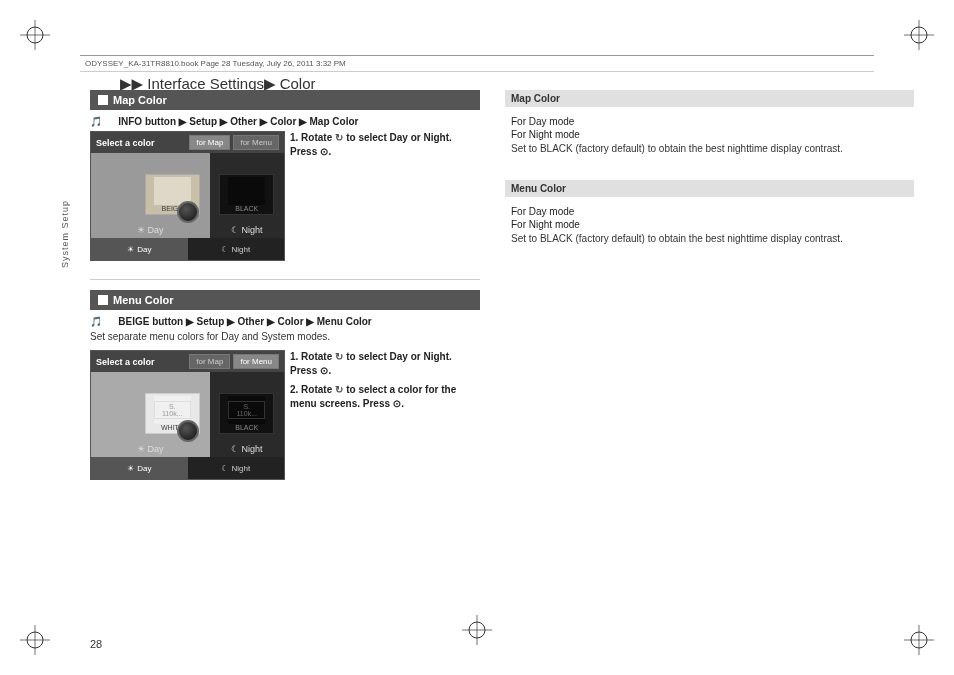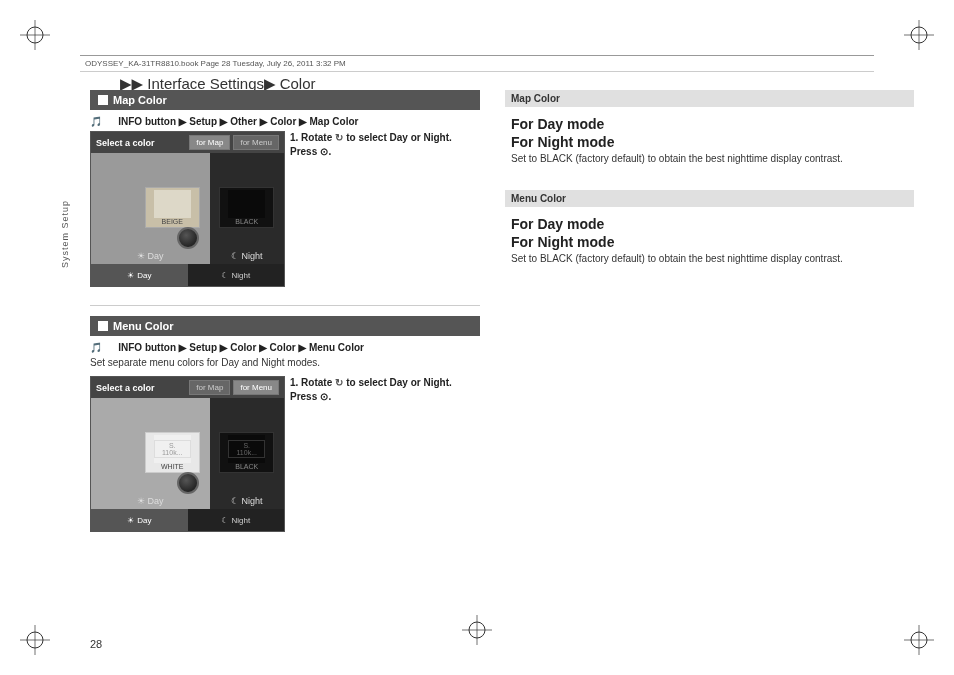--- a/index.html
+++ b/index.html
@@ -116,21 +116,21 @@
     .desc-text {
       font-size: 10px;
       color: #333;
       margin-bottom: 8px;
     }
 
     
     .ui-mock {
       background: #888;
       border: 1px solid #555;
-      height: 156px;
+      height: 130px;
       position: relative;
       margin-bottom: 8px;
       display: flex;
       flex-direction: column;
     }
 
     .ui-mock-header {
       background: #444;
       display: flex;
       align-items: center;
@@ -256,22 +256,22 @@
       background: #e0e0e0;
       padding: 3px 6px;
       margin-bottom: 5px;
     }
 
     .info-block {
       padding: 4px 6px;
     }
 
     .info-mode-title {
-      font-size: 14px;
-      font-weight: bold;
+      font-size: 10px;
+      font-weight: normal;
       color: #222;
       margin-bottom: 2px;
     }
 
     .info-mode-text {
       font-size: 10px;
       color: #333;
       margin-bottom: 5px;
       line-height: 1.4;
     }
@@ -420,23 +420,23 @@
 
     <hr class="section-divider">
 
     <div>
       <div class="section-header">
         <span class="icon-square"></span>
         <span>Menu Color</span>
       </div>
       <div class="instruction-path">
         <span>🎵</span>
-        <strong>INFO button ▶ Setup ▶ Color ▶ Color ▶ Menu Color</strong>
-      </div>
-      <div class="desc-text">Set separate menu colors for Day and Night modes.</div>
+        <strong>BEIGE button ▶ Setup ▶ Other ▶ Color ▶ Menu Color</strong>
+      </div>
+      <div class="desc-text">Set separate menu colors for Day and System modes.</div>
 
       <div class="ui-mock-wrapper">
 
         <div class="ui-mock" style="width:195px;">
           <div class="ui-mock-header">
             <span class="ui-mock-header-title">Select a color</span>
             <div style="flex:1; display:flex; justify-content:flex-end; gap:3px;">
               <div class="ui-mock-tab">for Map</div>
               <div class="ui-mock-tab active">for Menu</div>
             </div>
@@ -471,20 +471,23 @@
               <span>☾</span>
               <span>Night</span>
             </div>
           </div>
         </div>
 
         <div class="steps-area">
           <div class="step-item">
             <strong>1.</strong> Rotate <span class="rotate-icon">↻</span> to select <strong>Day</strong> or <strong>Night</strong>. Press <span>⊙</span>.
           </div>
+          <div class="step-item">
+            <strong>2.</strong> Rotate <span class="rotate-icon">↻</span> to select a color for the menu screens. Press <span>⊙</span>.
+          </div>
         </div>
       </div>
     </div>
 
   </div>
 
   <div class="right-col">
 
     <div class="info-section">
       <div class="info-section-title">Map Color</div>

